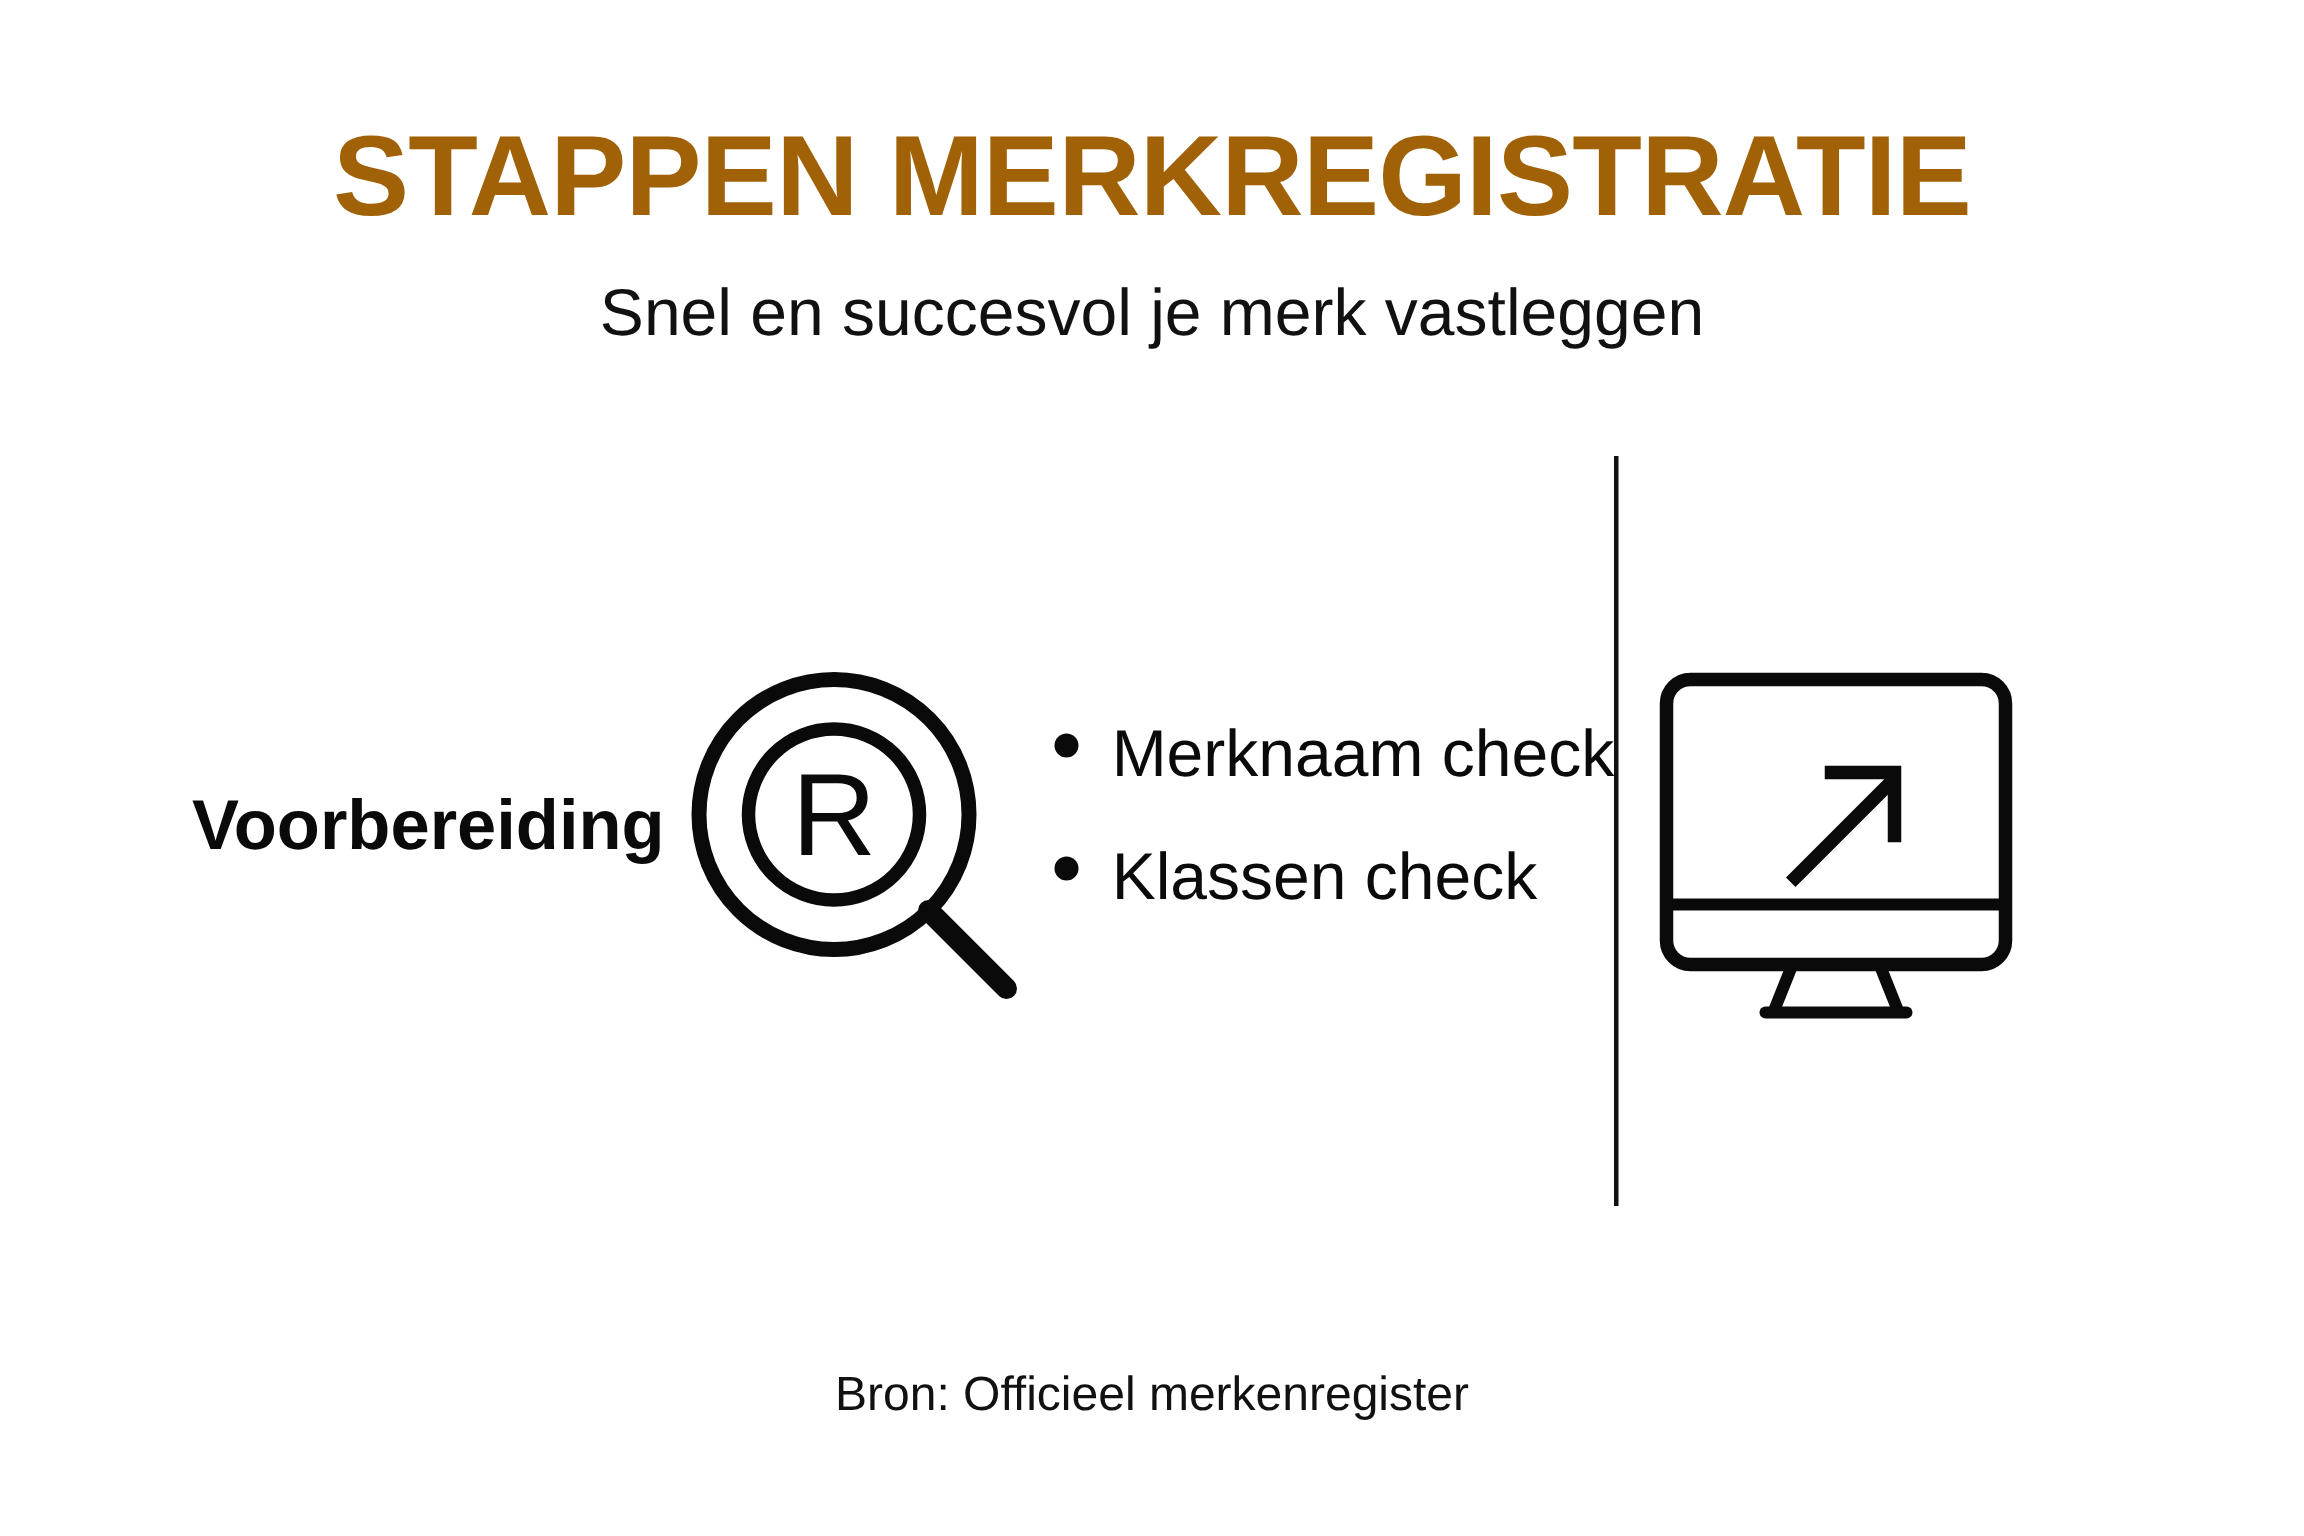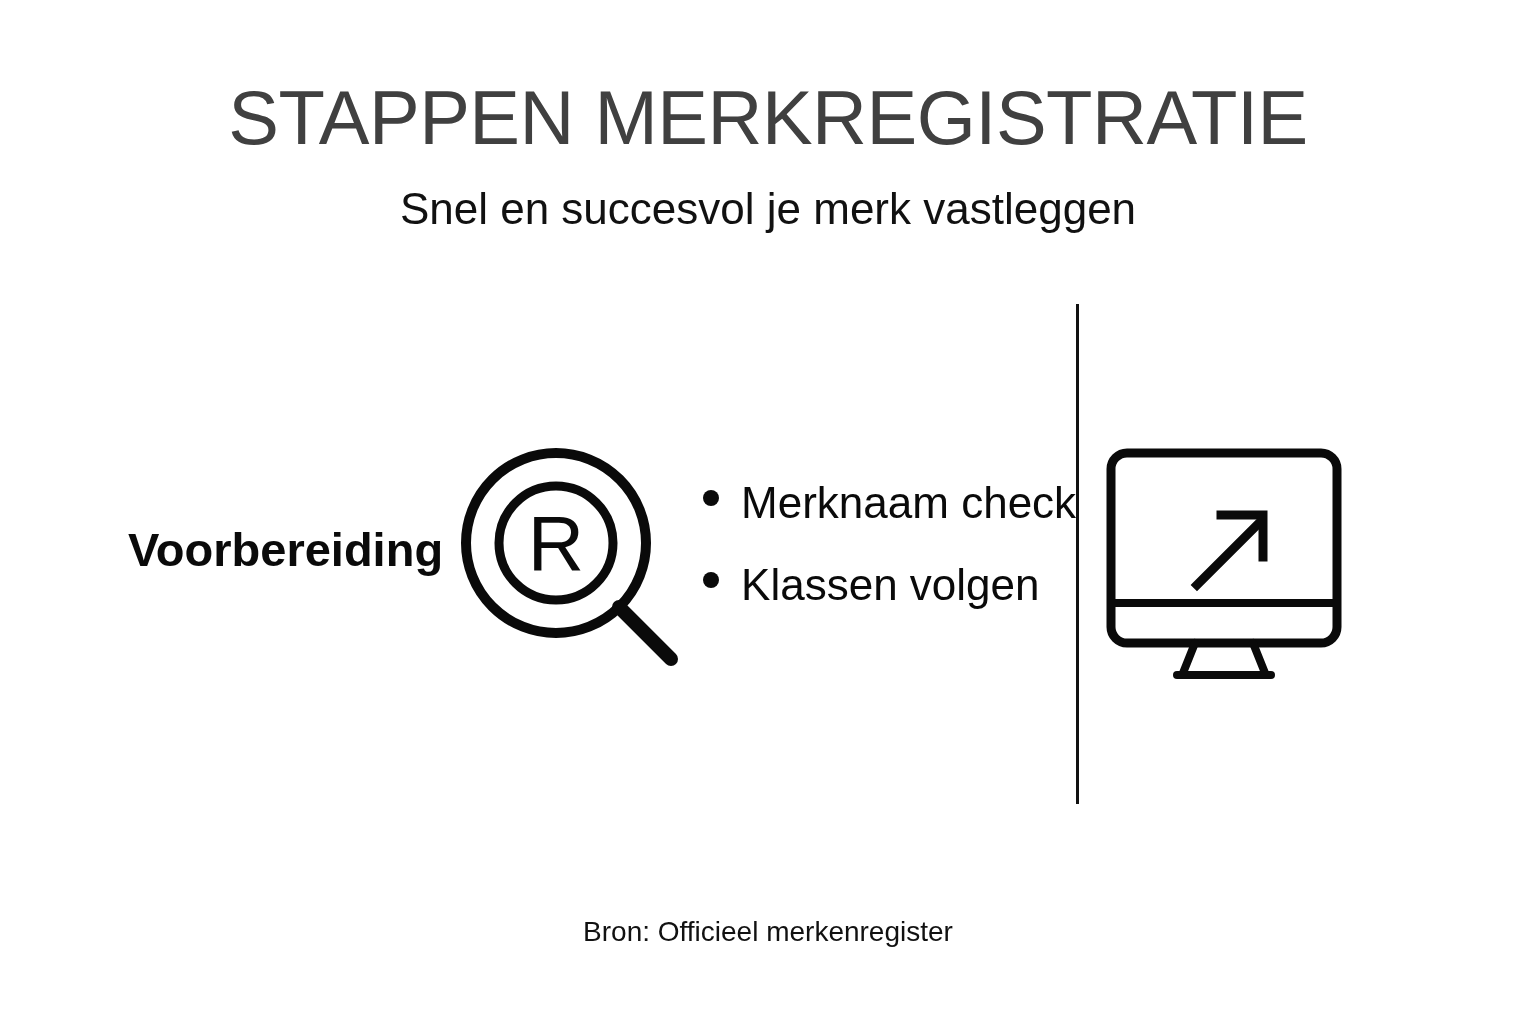--- a/index.html
+++ b/index.html
@@ -21,25 +21,25 @@
     height: 1024px;
     box-sizing: border-box;
     display: flex;
     flex-direction: column;
     align-items: center;
   }
 
   .title {
     margin-top: 78px;
     font-size: 76px;
-    font-weight: 400;
+    font-weight: 700;
     letter-spacing: -0.5px;
     line-height: 1.05;
     text-align: right;
-    color: #404040;
+    color: #a16207;
   }
 
   .subtitle {
     margin-top: 26px;
     font-size: 44px;
     font-weight: 400;
     text-align: right;
     color: #111111;
   }
 
@@ -110,21 +110,21 @@
     position: relative;
     top: -12px;
   }
 
   .source {
     position: absolute;
     bottom: 76px;
     left: 0;
     width: 100%;
     text-align: center;
-    font-size: 28px;
+    font-size: 32px;
     color: #111111;
   }
 </style>
 </head>
 <body>
 
 <div class="poster">
 
   <div class="title">STAPPEN MERKREGISTRATIE</div>
   <div class="subtitle">Snel en succesvol je merk vastleggen</div>
@@ -143,21 +143,21 @@
         </svg>
       </div>
 
       <ul class="bullets">
         <li class="bullet">
           <span class="dot"></span>
           <span>Merknaam check</span>
         </li>
         <li class="bullet">
           <span class="dot"></span>
-          <span>Klassen volgen</span>
+          <span>Klassen check</span>
         </li>
       </ul>
     </div>
 
     <div class="divider"></div>
 
     <div class="col">
 
       <div class="icon-wrap">
         <svg width="290" height="250" viewBox="0 0 290 250" fill="none" xmlns="http://www.w3.org/2000/svg" aria-hidden="true">

